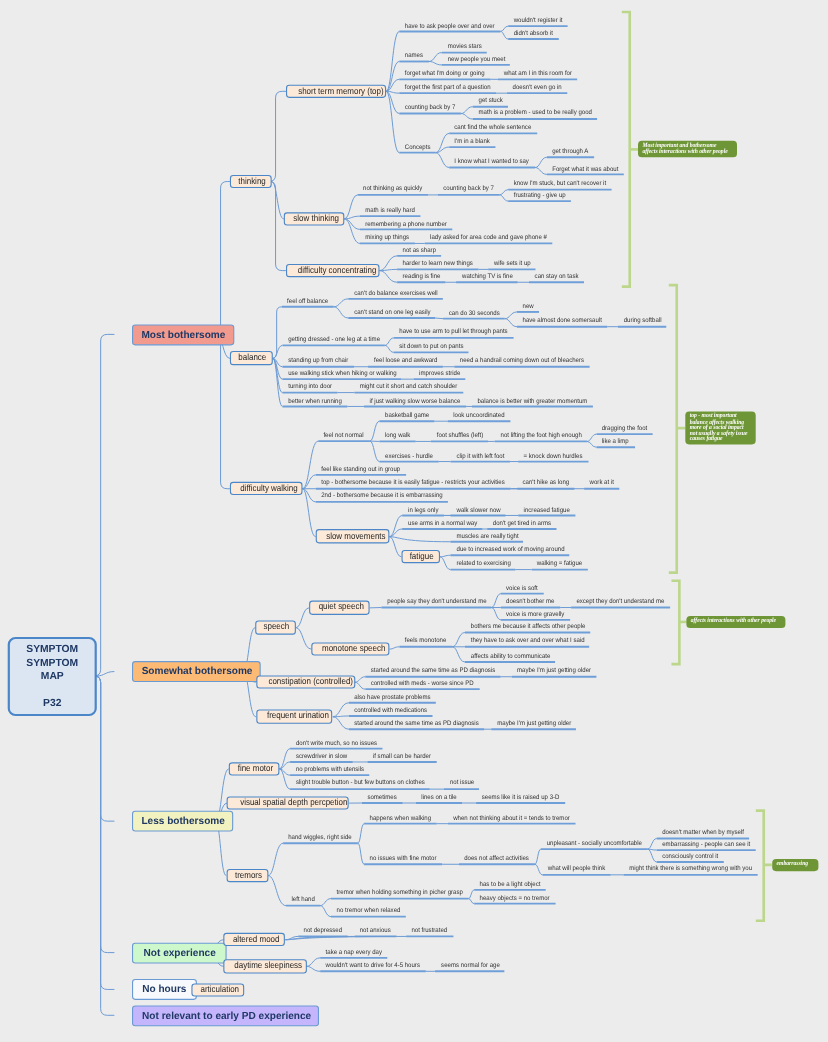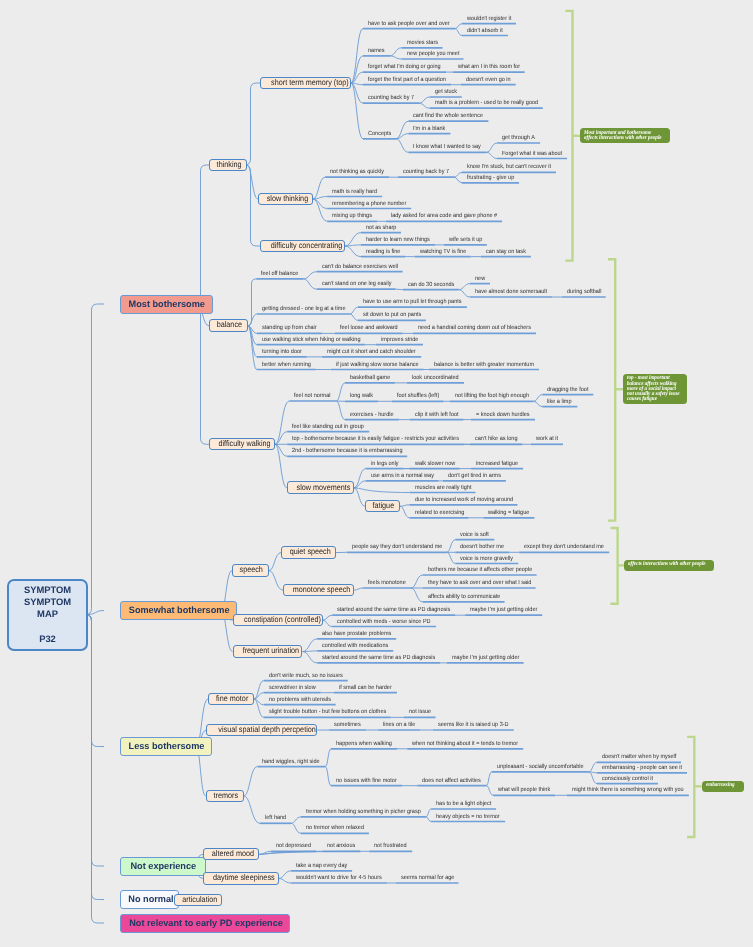--- a/index.html
+++ b/index.html
@@ -24,21 +24,21 @@
            font-style:italic;font-weight:bold;font-size:5.8px;line-height:5.3px;
            padding:2.2px 4px;box-sizing:border-box;overflow:visible;}
   .callout span{display:inline-block;transform:scaleX(0.88);transform-origin:left center;
                 white-space:nowrap;}
   .title{position:absolute;font-size:17px;color:#222;left:8px;top:7px;}
   .cat-red{background:#f29a8e;}
   .cat-orange{background:#fdba74;}
   .cat-yellow{background:#f1f2bf;}
   .cat-green{background:#cdf8cb;}
   .cat-white{background:#f7f9fc;}
-  .cat-grey{background:#ec4899;}
+  .cat-grey{background:#c4b5fd;}
 </style>
 </head>
 <body>
 
 <div id="stage">
   <svg id="links">
       <path d="M88,614.5L85.5,614.5Q91.5,614.5 91.5,608.5L91.5,310Q91.5,304 97.5,304L104,304" fill="none" stroke="#6a9ad4" stroke-width="0.9"></path>
       <path d="M197,304L194.5,304Q200.5,304 200.5,298L200.5,171Q200.5,165 206.5,165L209,165" fill="none" stroke="#6a9ad4" stroke-width="0.9"></path>
       <path d="M247,165L244.5,165Q250.5,165 250.5,159L250.5,89Q250.5,83 256.5,83L260,83" fill="none" stroke="#6a9ad4" stroke-width="0.9"></path>
       <path d="M351,83C356.52,83 356.52,28.6 363,28.6" fill="none" stroke="#6a9ad4" stroke-width="0.9"></path>
@@ -714,21 +714,21 @@
       <div class="nd box" style="left: 203.4px; width: 75.132px; top: 872px;"><span style="transform: scaleX(0.885);">daytime sleepiness</span></div>
       <div class="nd leaf" style="left: 291.1px; width: 61.2469px; top: 862.8px;">
         <span class="tx" style="transform: scaleX(0.92);">take a nap every day</span>
       </div>
       <div class="nd leaf" style="left: 291.1px; width: 95.7469px; top: 875px;">
         <span class="tx" style="transform: scaleX(0.92);">wouldn't want to drive for 4-5 hours</span>
       </div>
       <div class="nd leaf" style="left: 395.5px; width: 63.3888px; top: 875px;">
         <span class="tx" style="transform: scaleX(0.92);">seems normal for age</span>
       </div>
-      <div class="nd cat cat-white" style="left: 104px; width: 59.463px; top: 890px;"><span style="transform: scaleX(0.985);">No normal</span></div>
+      <div class="nd cat cat-white" style="left: 104px; width: 59.463px; top: 890px;"><span style="transform: scaleX(0.985);">No hours</span></div>
       <div class="nd box" style="left: 173.8px; width: 48.5543px; top: 893.9px;"><span style="transform: scaleX(0.885);">articulation</span></div>
       <div class="nd cat cat-grey" style="left: 104px; width: 169.906px; top: 913.5px;"><span style="transform: scaleX(0.985);">Not relevant to early PD experience</span></div>
     </div>
   <div id="callouts">
       <div class="callout" style="left: 580.3px; width: 89.4px; height: 14.7px; top: 128.45px;"><span>Most important and bothersome</span><br><span>affects interactions with other people</span></div>
       <div class="callout" style="left: 623px; width: 63.8px; height: 30.3px; top: 374.05px;"><span>top - most important</span><br><span>balance affects walking</span><br><span>more of a social impact</span><br><span>not usually a safety issue</span><br><span>causes fatigue</span></div>
       <div class="callout" style="left: 624.3px; width: 90.2px; height: 10.4px; top: 560.2px;"><span>affects interactions with other people</span></div>
       <div class="callout" style="left: 701.7px; width: 42px; height: 10.7px; top: 780.95px;"><span>embarrassing</span></div>
     </div>
 </div>

